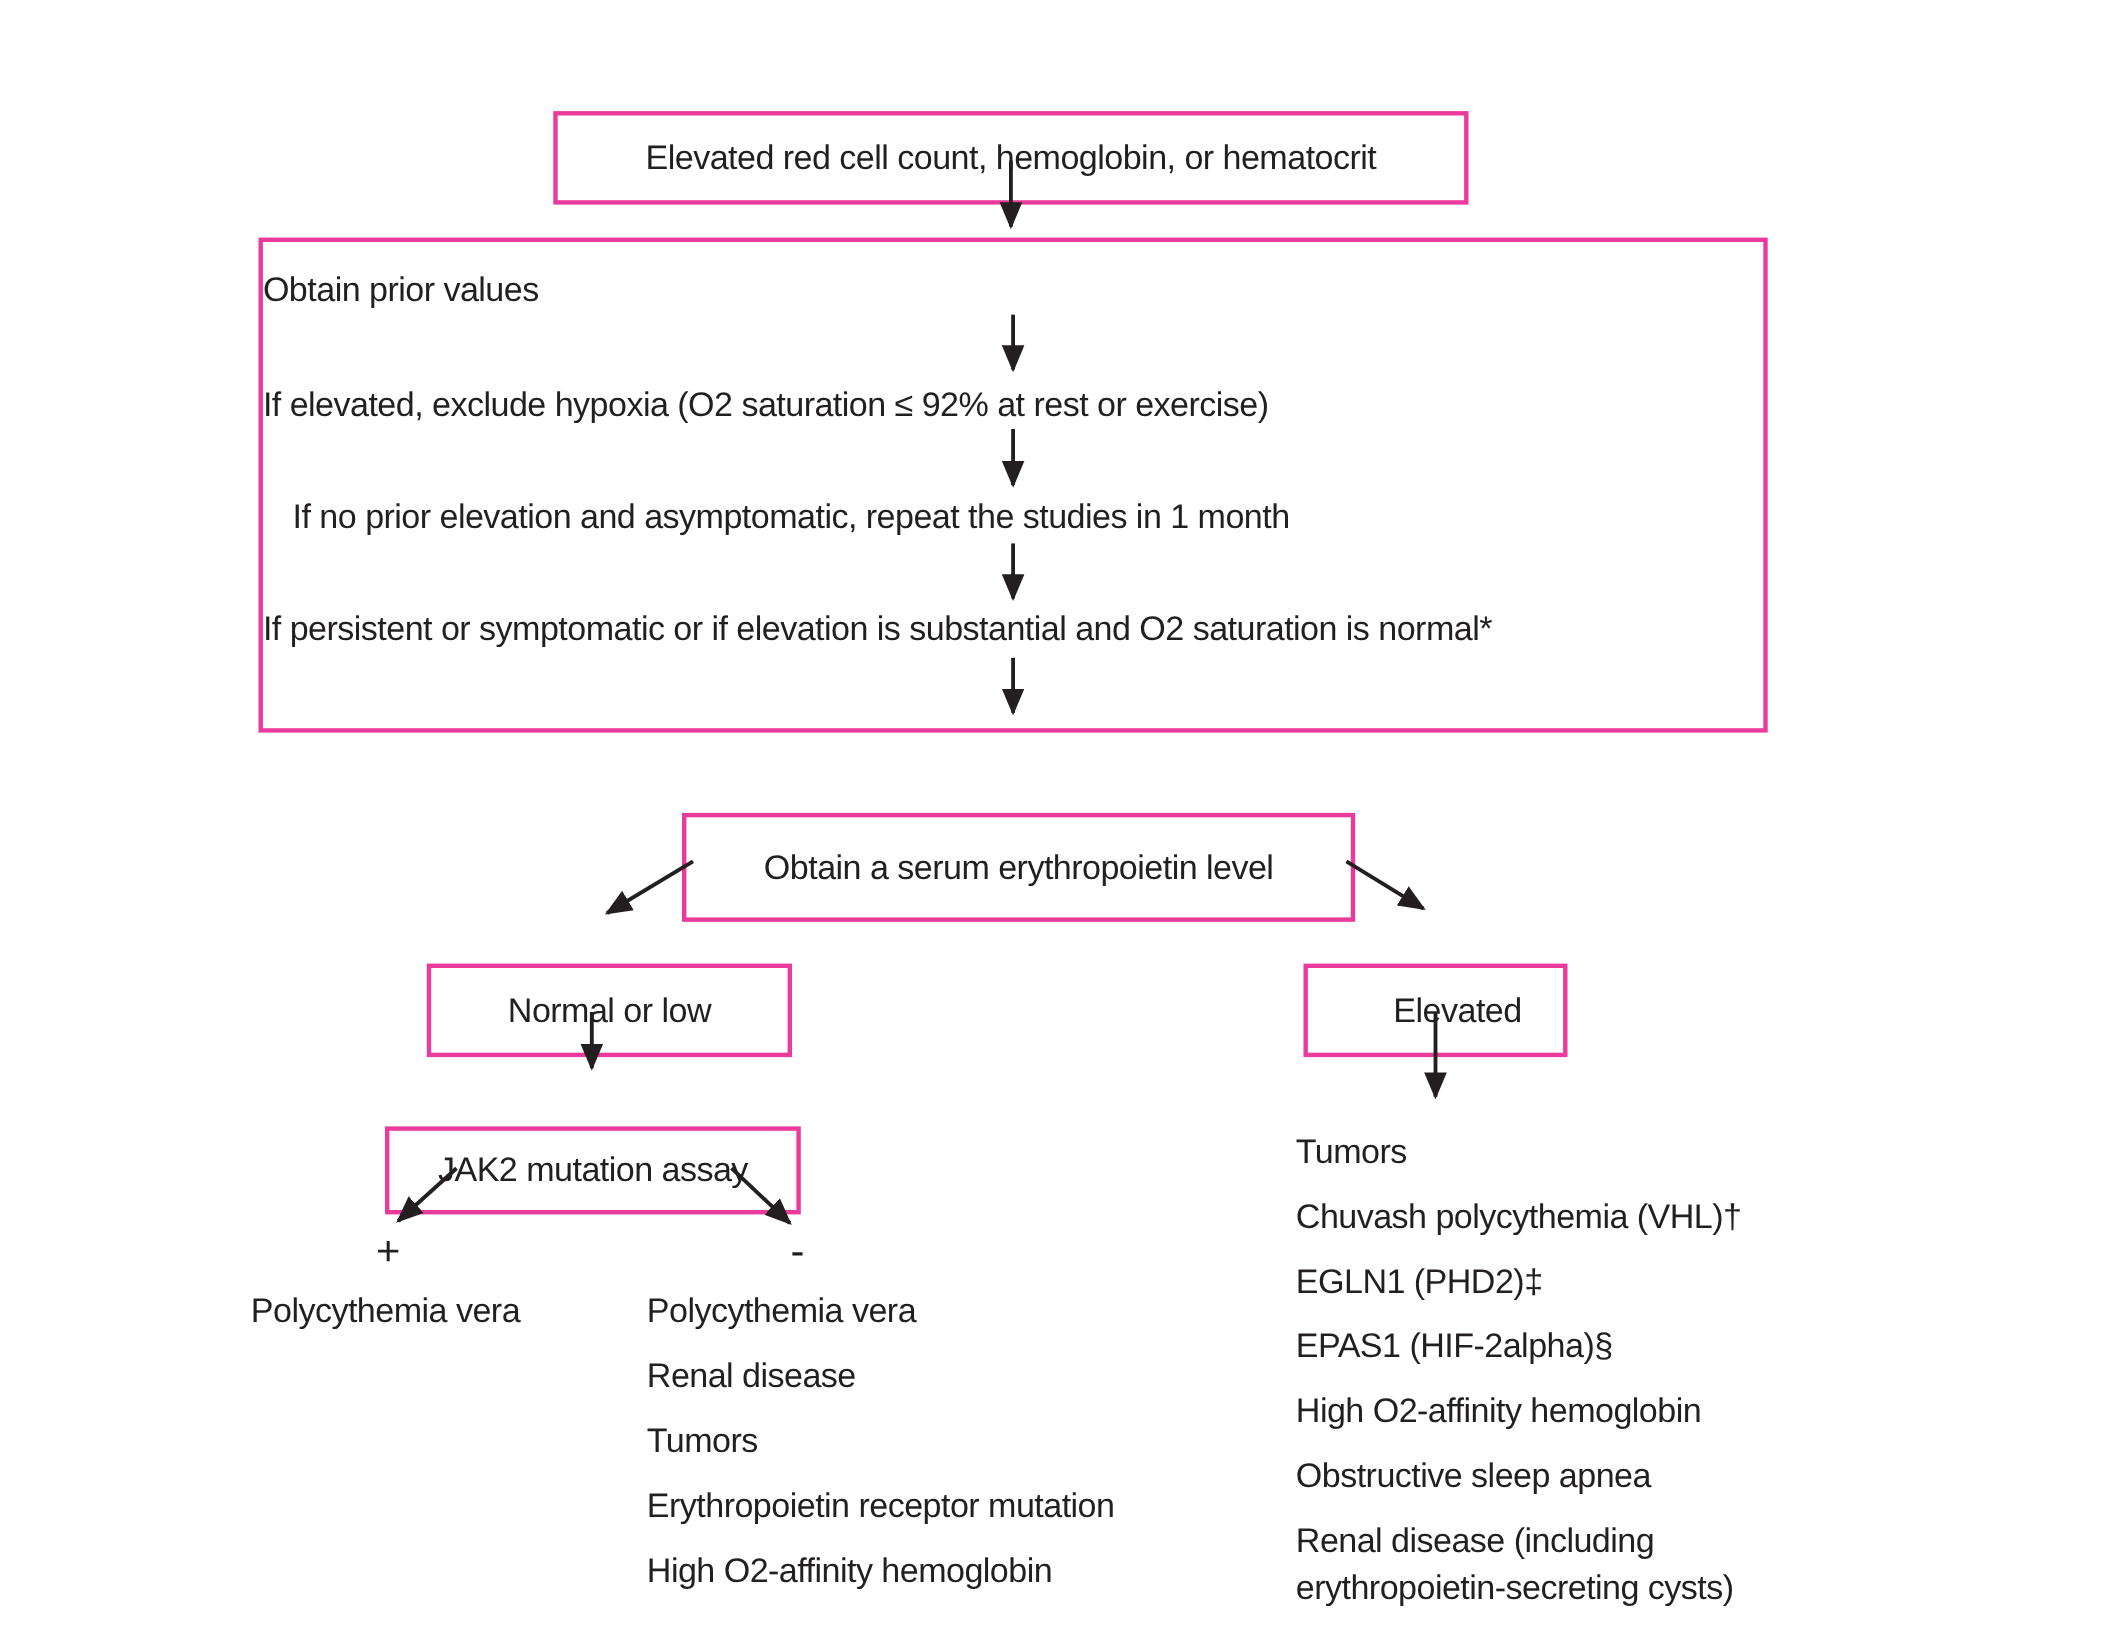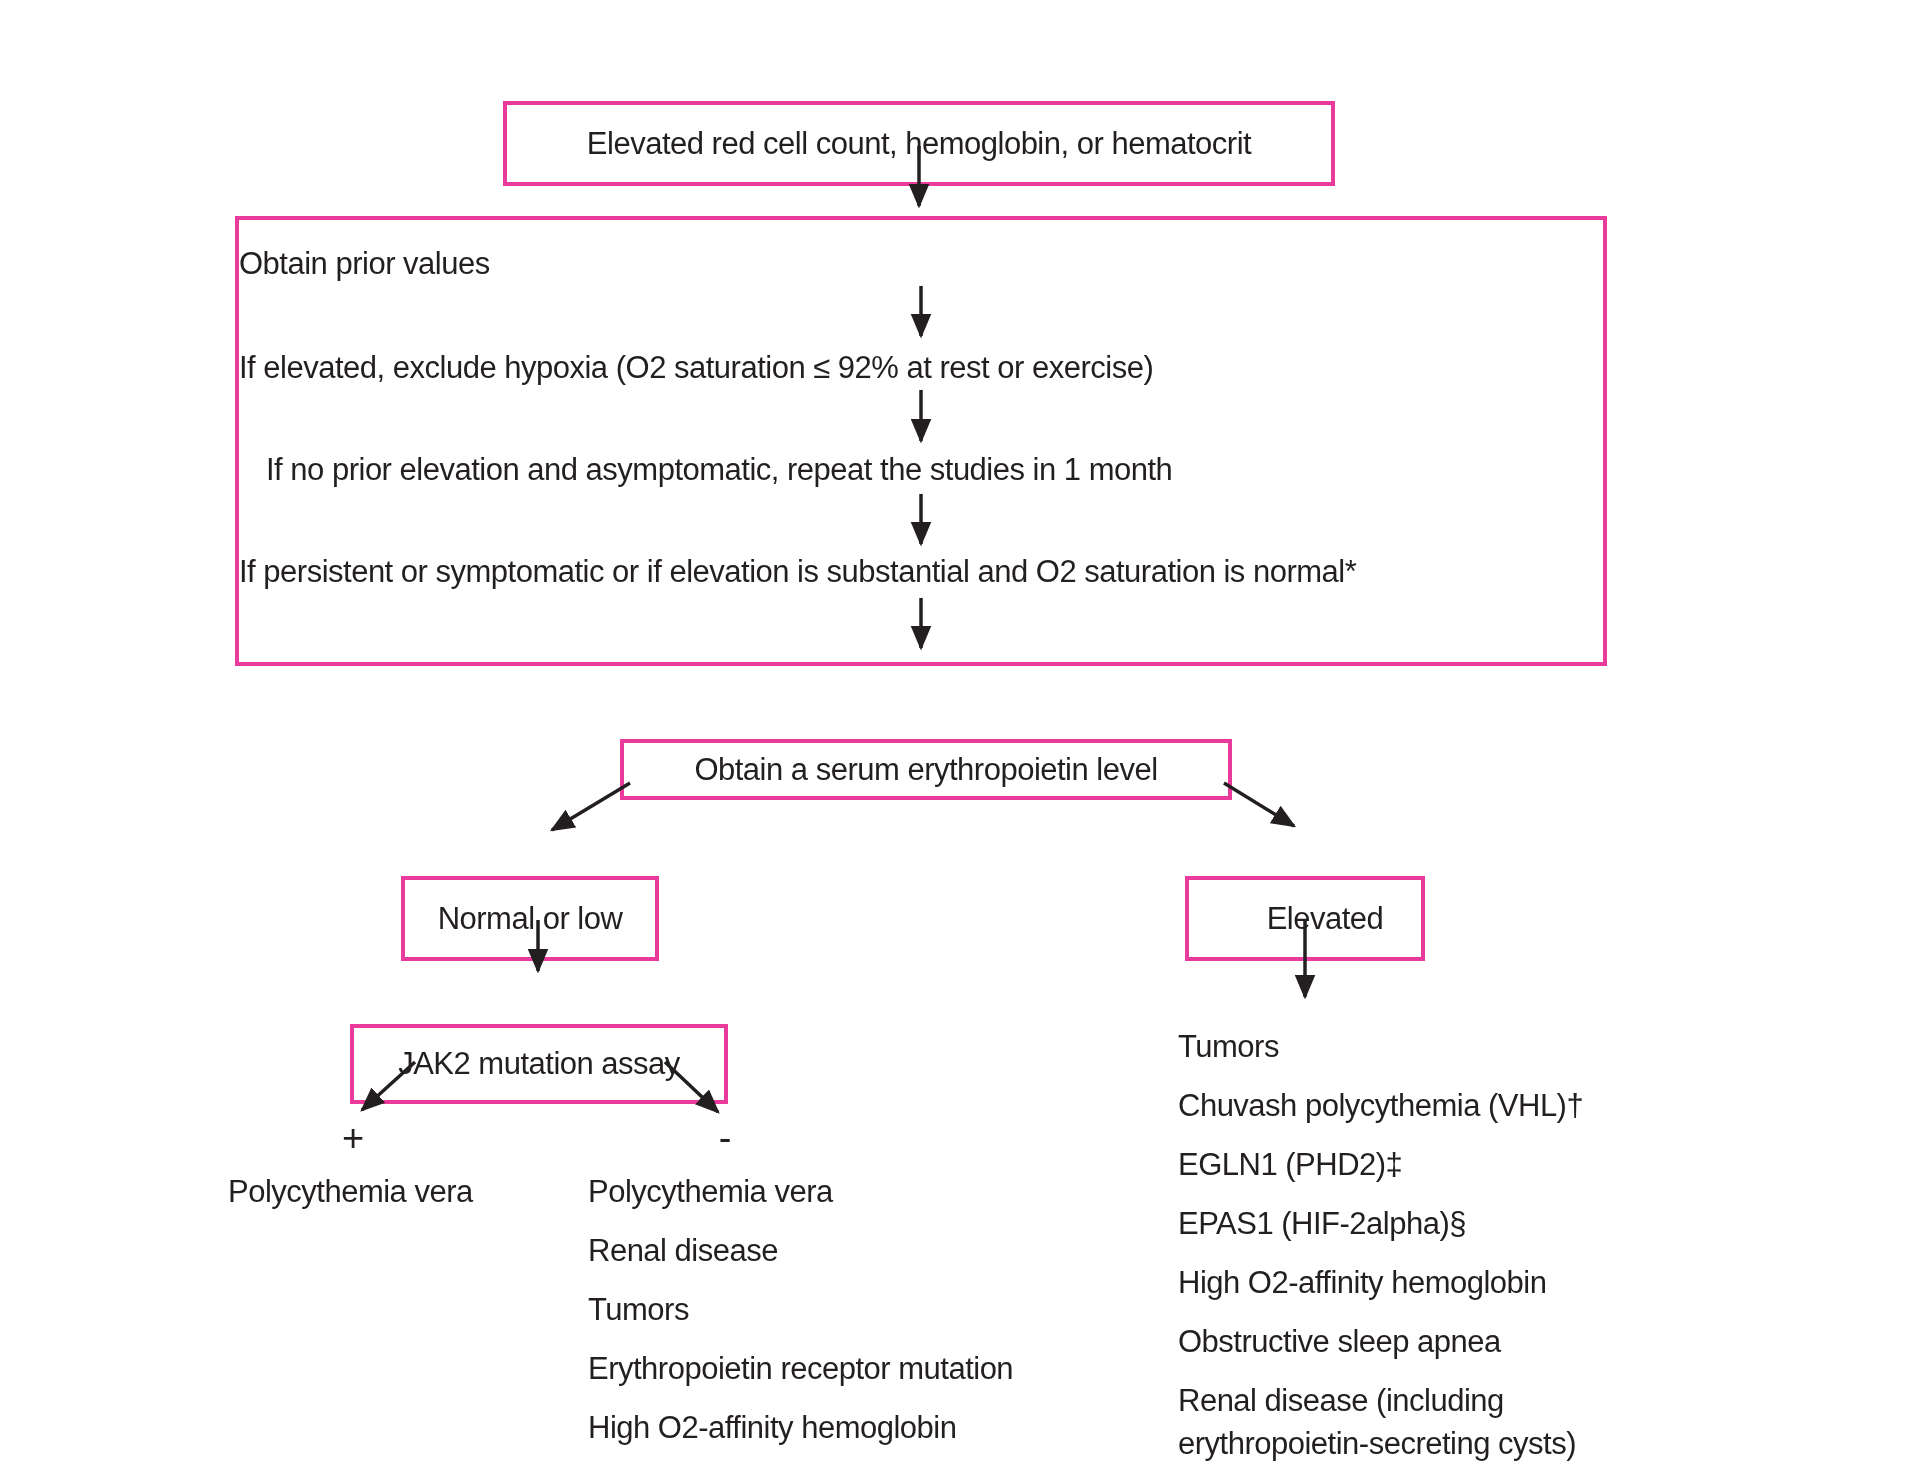--- a/index.html
+++ b/index.html
@@ -62,25 +62,25 @@
     <span>Elevated red cell count, hemoglobin, or hematocrit</span>
   </div>
 
   <div class="panel" style="left:235px;top:216px;width:1372px;height:450px;">
     <div class="step" style="top:23px;">Obtain prior values</div>
     <div class="step" style="top:127px;">If elevated, exclude hypoxia (O2 saturation ≤ 92% at rest or exercise)</div>
     <div class="step" style="top:229px;padding-left:27px;">If no prior elevation and asymptomatic, repeat the studies in 1 month</div>
     <div class="step" style="top:331px;">If persistent or symptomatic or if elevation is substantial and O2 saturation is normal*</div>
   </div>
 
-  <div class="box" style="left:620px;top:695px;width:612px;height:61px;">
+  <div class="box" style="left:620px;top:695px;width:612px;height:99px;">
     <span>Obtain a serum erythropoietin level</span>
   </div>
 
-  <div class="box" style="left:401px;top:832px;width:258px;height:85px;">
+  <div class="box" style="left:388px;top:832px;width:332px;height:85px;">
     <span>Normal or low</span>
   </div>
 
   <div class="box" style="left:1185px;top:832px;width:240px;height:85px;padding-left:40px;">
     <span>Elevated</span>
   </div>
 
   <div class="box" style="left:350px;top:980px;width:378px;height:80px;">
     <span>JAK2 mutation assay</span>
   </div>

